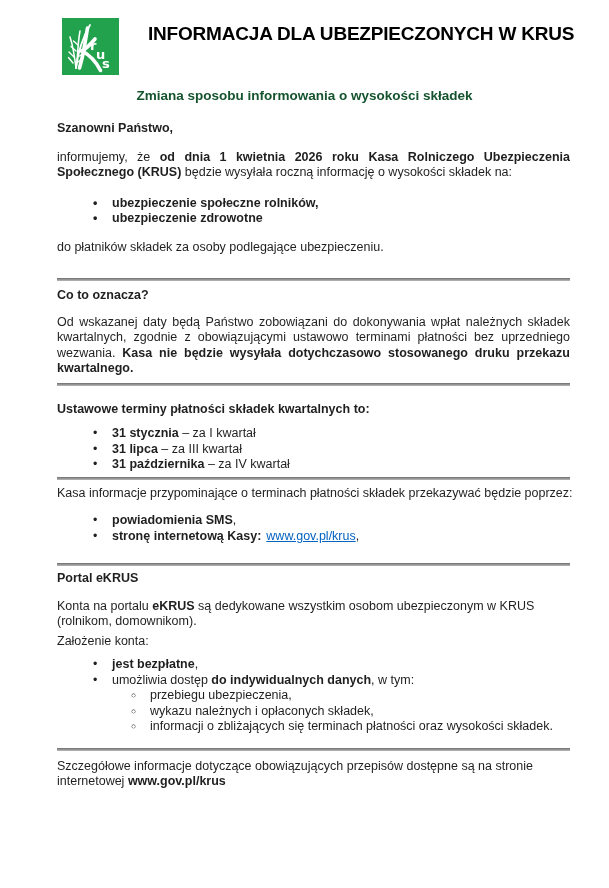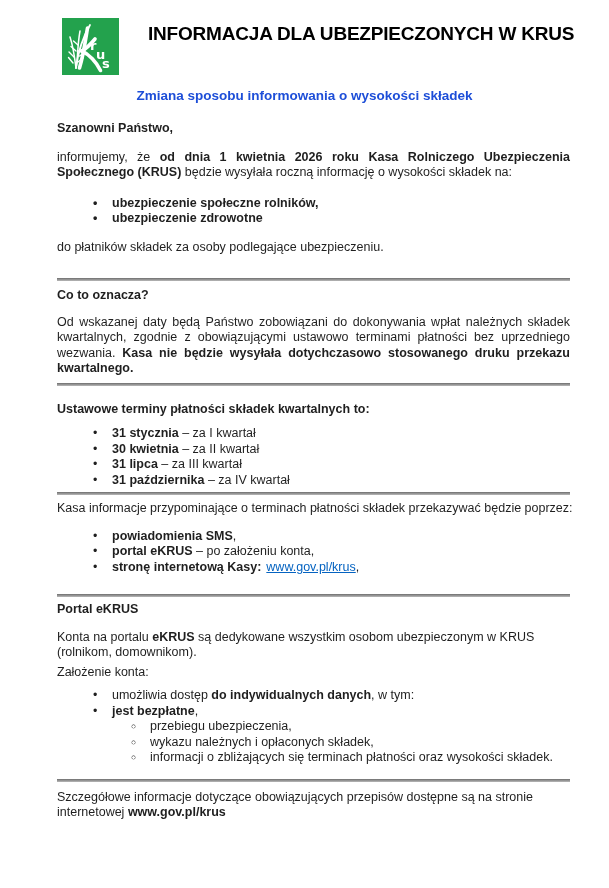--- a/index.html
+++ b/index.html
@@ -13,21 +13,21 @@
     overflow:hidden;
   }
   .logo-box { position:absolute; top:18px; left:62px; width:57px; height:57px; }
   .page-title {
     position:absolute; left:148px; top:23px;
     font-size:19px; line-height:22px; font-weight:bold; color:#000;
     white-space:nowrap; letter-spacing:-0.2px;
   }
   .subtitle {
     position:absolute; top:88px; left:0; width:609px;
-    text-align:center; font-weight:bold; font-size:13.5px; line-height:16px; color:#1d4ed8;
+    text-align:center; font-weight:bold; font-size:13.5px; line-height:16px; color:#14532d;
   }
   .content { position:absolute; top:121px; left:57px; width:513px; }
   .b { font-weight:bold; }
   p { margin:0; }
   .just { text-align:justify; }
   .greeting { font-weight:bold; }
   .p-intro { margin-top:13px; }
   ul { margin:0; padding:0; list-style:none; }
   li { position:relative; padding-left:55px; }
   li.bullet::before {
@@ -107,47 +107,45 @@
     <p class="heading">Co to oznacza?</p>
 
     <p class="p-meaning just"><span>Od wskazanej daty będą Państwo zobowiązani do dokonywania wpłat należnych składek kwartalnych, zgodnie z obowiązującymi ustawowo terminami płatności bez uprzedniego wezwania. </span><span class="b">Kasa nie będzie wysyłała dotychczasowo stosowanego druku przekazu kwartalnego.</span></p>
 
     <hr class="rule rule-2">
 
     <p class="heading heading-deadlines">Ustawowe terminy płatności składek kwartalnych to:</p>
 
     <ul class="list-deadlines">
       <li class="bullet"><span class="b">31 stycznia</span><span> – za I kwartał</span></li>
-      <li class="bullet"><span class="b">30 kwietnia</span><span> – za II kwartał</span></li>
       <li class="bullet"><span class="b">31 lipca</span><span> – za III kwartał</span></li>
       <li class="bullet"><span class="b">31 października</span><span> – za IV kwartał</span></li>
     </ul>
 
 
     <hr class="rule rule-3">
 
     <p class="p-reminders">Kasa informacje przypominające o terminach płatności składek przekazywać będzie poprzez:</p>
 
     <ul class="list-reminders">
       <li class="bullet"><span class="b">powiadomienia SMS</span><span>,</span></li>
-      <li class="bullet"><span class="b">portal eKRUS</span><span> – po założeniu konta,</span></li>
       <li class="bullet"><span class="b">stronę internetową Kasy:</span><a class="link" href="#">www.gov.pl/krus</a><span>,</span></li>
     </ul>
 
     <hr class="rule rule-4">
 
     <p class="heading heading-portal">Portal eKRUS</p>
 
     <p class="p-portal"><span>Konta na portalu </span><span class="b">eKRUS</span><span> są dedykowane wszystkim osobom ubezpieczonym w KRUS (rolnikom, domownikom).</span></p>
 
     <p class="p-account">Założenie konta:</p>
 
     <ul class="list-account">
+      <li class="bullet"><span class="b">jest bezpłatne</span><span>,</span></li>
       <li class="bullet"><span>umożliwia dostęp </span><span class="b">do indywidualnych danych</span><span>, w tym:</span></li>
-      <li class="bullet"><span class="b">jest bezpłatne</span><span>,</span></li>
       <li class="sub">przebiegu ubezpieczenia,</li>
       <li class="sub">wykazu należnych i opłaconych składek,</li>
       <li class="sub">informacji o zbliżających się terminach płatności oraz wysokości składek.</li>
     </ul>
 
     <hr class="rule rule-5">
 
     <p class="p-footer"><span>Szczegółowe informacje dotyczące obowiązujących przepisów dostępne są na stronie internetowej </span><span class="footer-url">www.gov.pl/krus</span></p>
 
   </div>

